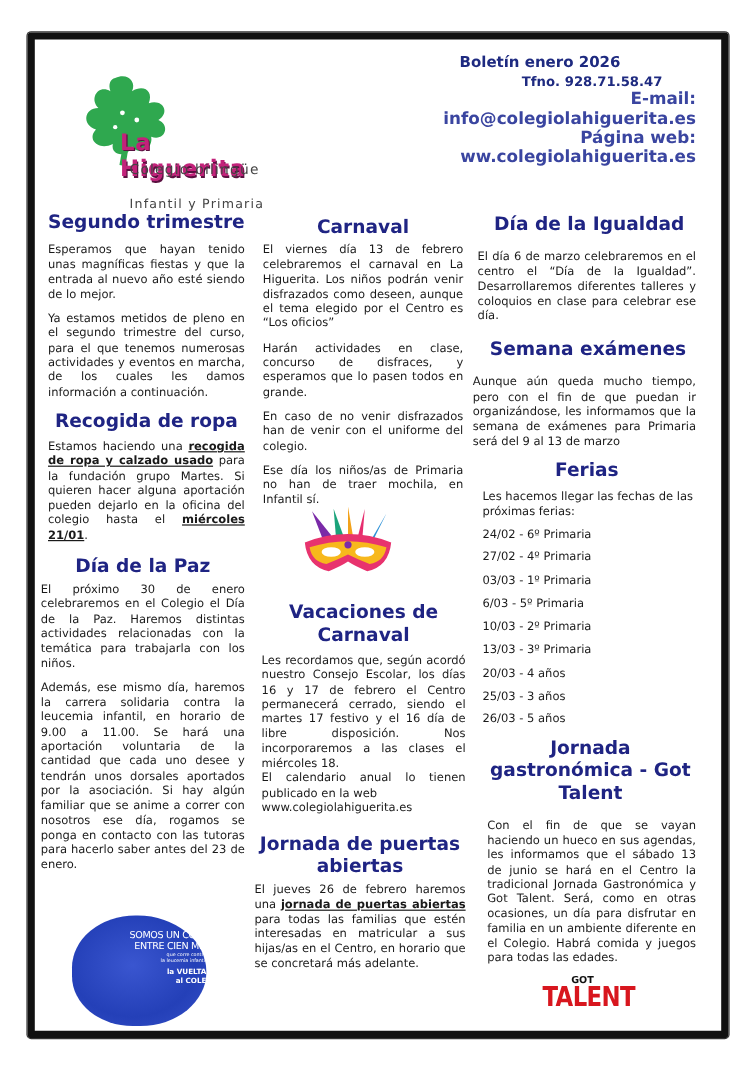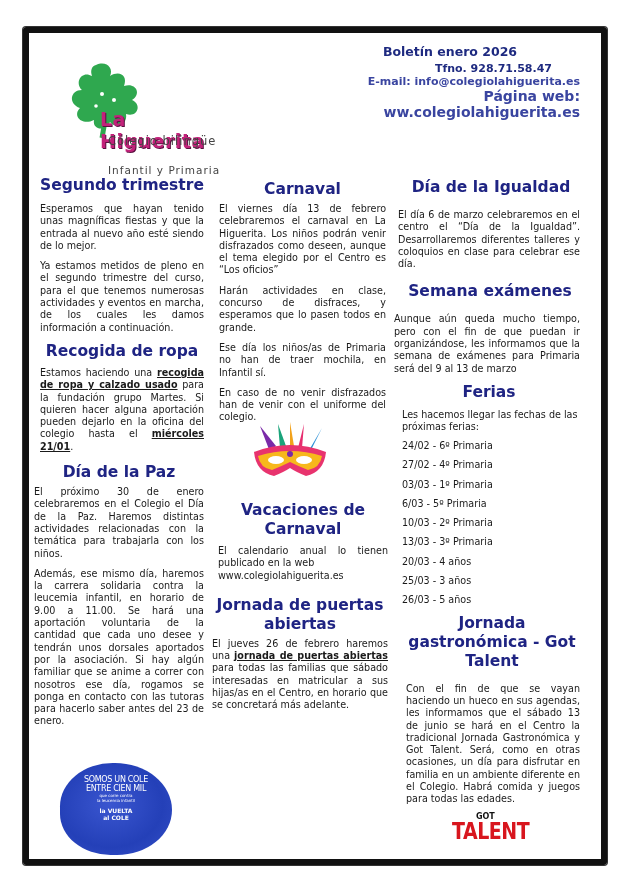--- a/index.html
+++ b/index.html
@@ -2,21 +2,21 @@
 <html><head>
 <meta charset="utf-8">
 <style>
   html,body{margin:0;padding:0;background:#fff;}
   body{width:630px;height:891px;position:relative;overflow:hidden;font-family:"DejaVu Sans",sans-serif;color:#1a1a1a;}
   .frame{position:absolute;left:23px;top:27px;width:572px;height:826px;border:6px solid #111;border-radius:3px;box-shadow:0 0 0 1px #333;}
   .abs{position:absolute;}
   .hdr{position:absolute;right:50px;top:44px;width:260px;text-align:center;color:#1e2a80;font-weight:bold;}
   .hdr .t1{font-size:12.5px;margin-bottom:3px;}
   .hdr .t2{font-size:11px;}
-  .hdr .t3{font-size:11px;color:#3a45a0;}
+  .hdr .t3{font-size:14px;color:#3a45a0;}
   .hdr .t4{font-size:14px;color:#3a45a0;text-align:right;}
   h2{margin:0;color:#1f2483;font-size:15.5px;font-weight:bold;line-height:19px;text-align:center;}
   p{margin:0 0 8px 0;font-size:9.6px;line-height:12.3px;text-align:justify;}
   .u{text-decoration:underline;font-weight:bold;}
   .col{position:absolute;}
   .logo-text{font-family:"DejaVu Sans",sans-serif;}
   .feria{font-size:9.6px;line-height:12px;margin:0 0 7.3px 0;}
 </style>
 </head>
 <body>
@@ -55,62 +55,63 @@
       <span>Estamos haciendo una </span><span class="u">recogida de ropa y calzado usado</span><span> para la fundación grupo Martes. Si quieren hacer alguna aportación pueden dejarlo en la oficina del colegio hasta el </span><span class="u">miércoles 21/01</span><span>.</span>
     </p>
   </div>
   <div style="margin-top:10px;">
     <h2 style="margin-bottom:4px;margin-left:-6px;">Día de la Paz</h2>
     <p style="margin-left:-6px;">El próximo 30 de enero celebraremos en el Colegio el Día de la Paz. Haremos distintas actividades relacionadas con la temática para trabajarla con los niños.</p>
     <p style="margin-left:-6px;">Además, ese mismo día, haremos la carrera solidaria contra la leucemia infantil, en horario de 9.00 a 11.00. Se hará una aportación voluntaria de la cantidad que cada uno desee y tendrán unos dorsales aportados por la asociación. Si hay algún familiar que se anime a correr con nosotros ese día, rogamos se ponga en contacto con las tutoras para hacerlo saber antes del 23 de enero.</p>
   </div>
 </div>
 
-<div class="abs" style="left:60px;top:763px;width:112px;height:92px;background:radial-gradient(ellipse at 45% 45%,#3a56d0 0%,#2440b8 60%,#3550c8 100%);border-radius:48% 52% 50% 46%;color:#fff;text-align:center;">
+<div class="abs" style="left:60px;top:763px;width:112px;height:92px;background:radial-gradient(ellipse at 45% 45%,#3a56d0 0%,#2440b8 60%,#3550c8 100%);border-radius:48% 52% 50% 46%;color:#fff;text-align:right;">
   <div style="font-size:8px;margin-top:12px;letter-spacing:-0.3px;">SOMOS UN COLE</div>
   <div style="font-size:8px;letter-spacing:-0.3px;">ENTRE CIEN MIL</div>
   <div style="font-size:4px;">que corre contra</div>
   <div style="font-size:4px;">la leucemia infantil</div>
   <div style="font-size:6px;font-weight:bold;margin-top:4px;">la VUELTA</div>
   <div style="font-size:6px;font-weight:bold;">al COLE</div>
 </div>
 
 <div class="col" style="left:219px;top:180px;width:167px;">
   <div>
     <h2 style="margin-bottom:4px;">Carnaval</h2>
     <p>El viernes día 13 de febrero celebraremos el carnaval en La Higuerita. Los niños podrán venir disfrazados como deseen, aunque el tema elegido por el Centro es “Los oficios”</p>
     <p>Harán actividades en clase, concurso de disfraces, y esperamos que lo pasen todos en grande.</p>
+    <p>En caso de no venir disfrazados han de venir con el uniforme del colegio.</p>
     <p>Ese día los niños/as de Primaria no han de traer mochila, en Infantil sí.</p>
-    <p>En caso de no venir disfrazados han de venir con el uniforme del colegio.</p>
   </div>
 </div>
 
 <svg class="abs" width="80" height="62" viewBox="0 0 80 62" style="left:250px;top:422px;">
   <path d="M20 30 L10 4 L26 24 Z" fill="#7a2aa8"></path>
   <path d="M30 26 L28 2 L36 24 Z" fill="#1aa37a"></path>
   <path d="M40 24 L40 0 L44 24 Z" fill="#f2a21b"></path>
   <path d="M48 26 L54 2 L52 26 Z" fill="#e62d6e"></path>
   <path d="M58 30 L72 6 L60 30 Z" fill="#2a8fd6"></path>
   <path d="M4 30 Q40 16 76 30 Q74 50 56 54 Q46 50 40 46 Q34 50 24 54 Q6 50 4 30 Z" fill="#e8336e"></path>
   <path d="M8 34 Q40 24 72 34 Q70 46 58 48 Q48 44 40 40 Q32 44 22 48 Q10 46 8 34 Z" fill="#f7b81c"></path>
   <ellipse cx="26" cy="38" rx="8" ry="4" fill="#fff"></ellipse>
   <ellipse cx="54" cy="38" rx="8" ry="4" fill="#fff"></ellipse>
   <circle cx="40" cy="32" r="3" fill="#7a2aa8"></circle>
 </svg>
 
 <div class="col" style="left:218px;top:501px;width:170px;">
   <div>
     <h2 style="margin-bottom:6px;">Vacaciones de Carnaval</h2>
+    <p style="margin-bottom:0;">Les recordamos que, según acordó nuestro Consejo Escolar, los días 16 y 17 de febrero el Centro permanecerá cerrado, siendo el martes 17 festivo y el 16 día de libre disposición. Nos incorporaremos a las clases el miércoles 18.</p>
     <p style="margin-bottom:0;">El calendario anual lo tienen publicado en la web</p>
     <p style="margin-bottom:0;">www.colegiolahiguerita.es</p>
   </div>
   <div style="margin-top:14px;margin-left:-6px;">
     <h2 style="margin-bottom:4px;">Jornada de puertas abiertas</h2>
     <p>
-      <span>El jueves 26 de febrero haremos una </span><span class="u">jornada de puertas abiertas</span><span> para todas las familias que sábado interesadas en matricular a sus hijas/as en el Centro, en horario que se concretará más adelante.</span>
+      <span>El jueves 26 de febrero haremos una </span><span class="u">jornada de puertas abiertas</span><span> para todas las familias que estén interesadas en matricular a sus hijas/as en el Centro, en horario que se concretará más adelante.</span>
     </p>
   </div>
 </div>
 
 <div class="col" style="left:398px;top:178px;width:182px;">
   <div>
     <h2 style="margin:0 0 12px 4px;">Día de la Igualdad</h2>
     <p>El día 6 de marzo celebraremos en el centro el “Día de la Igualdad”. Desarrollaremos diferentes talleres y coloquios en clase para celebrar ese día.</p>
   </div>
   <div style="margin-top:12px;">

